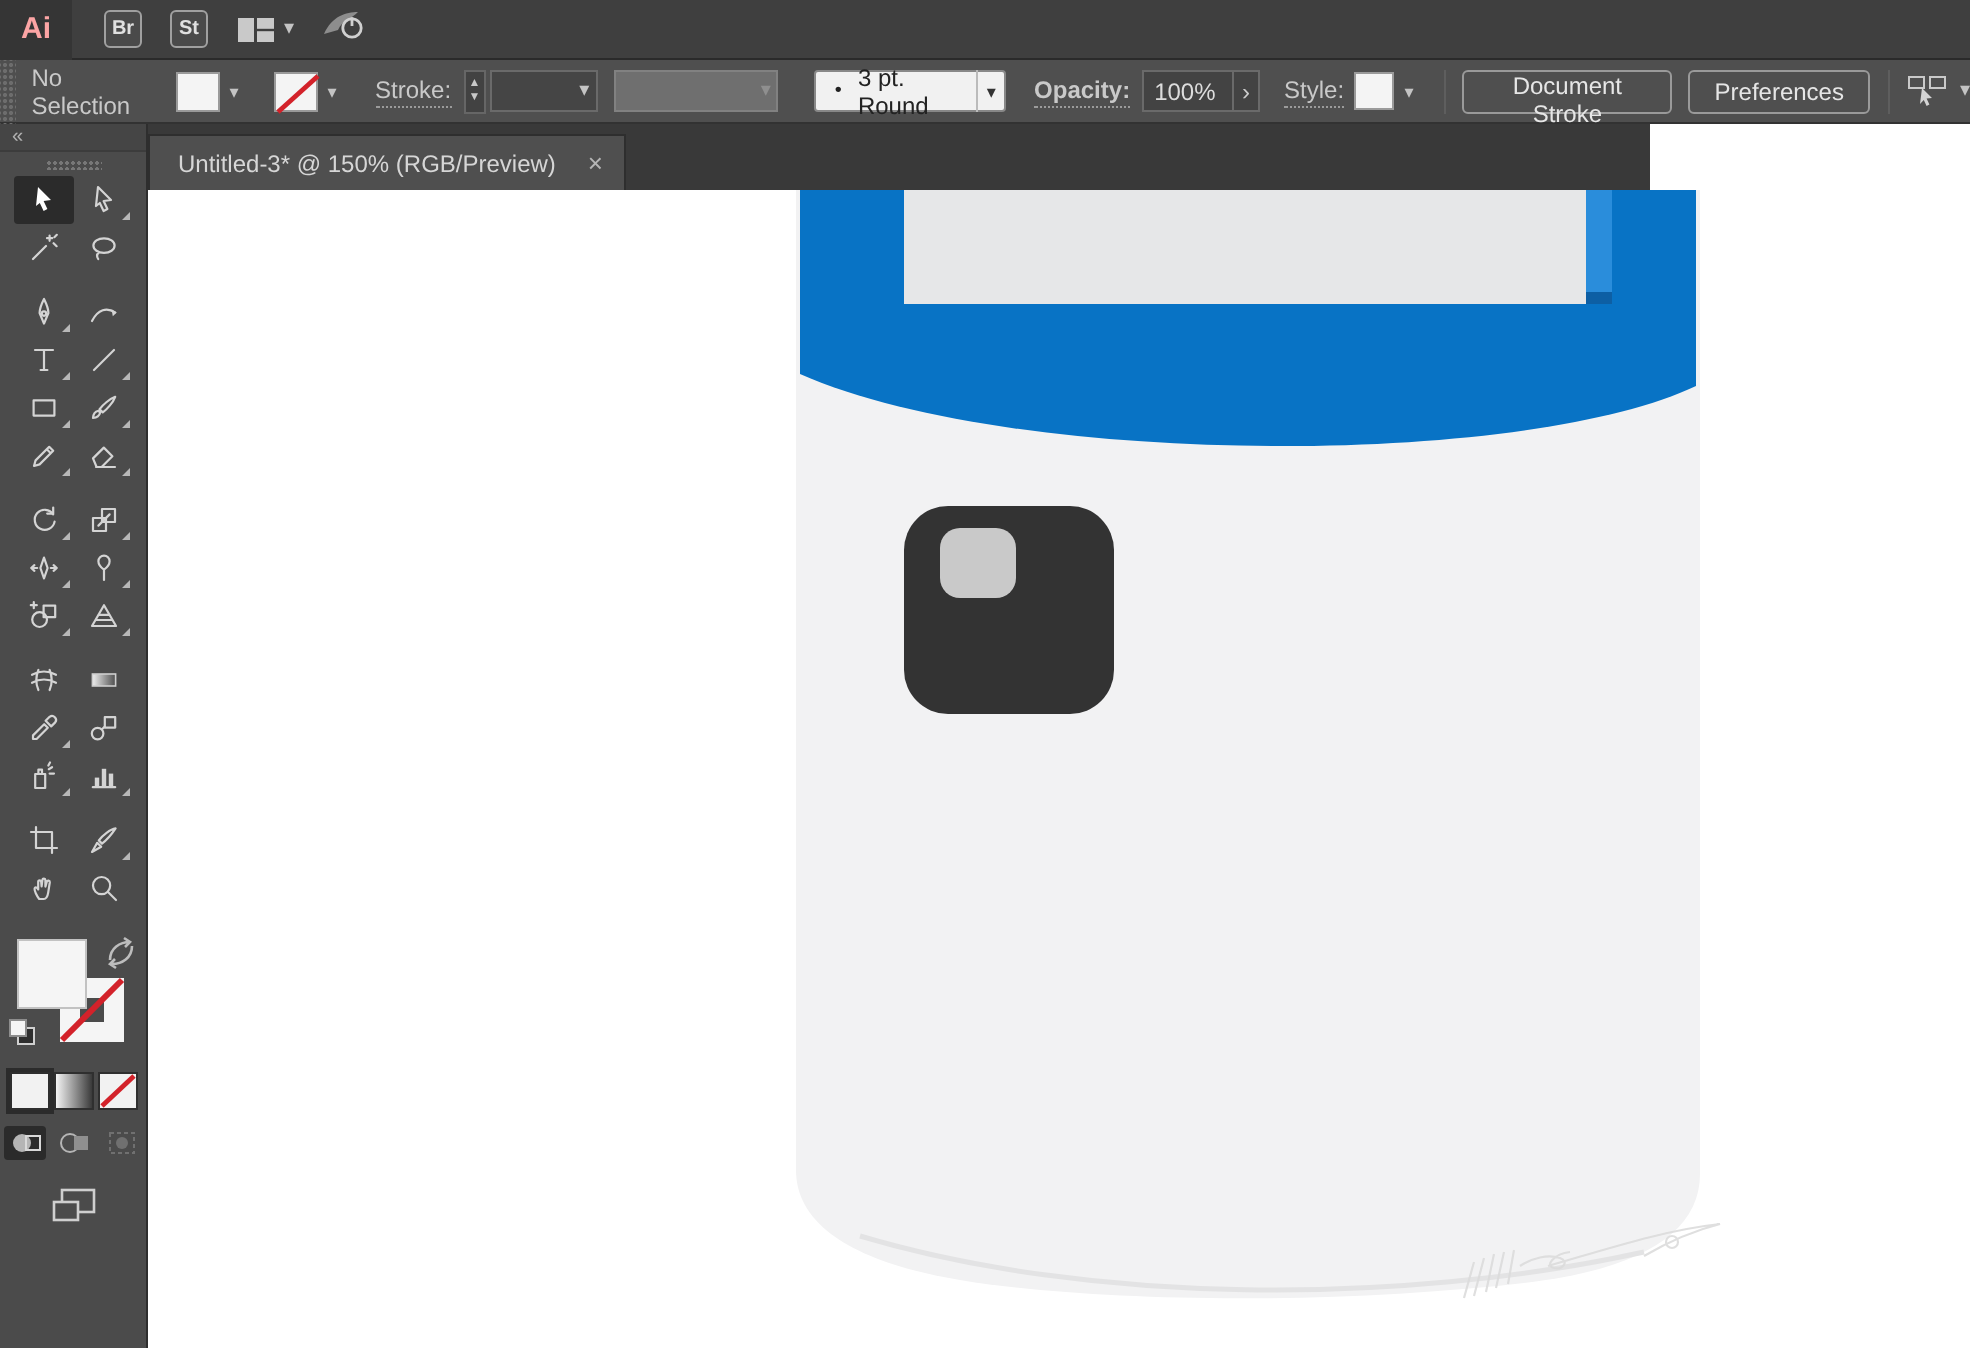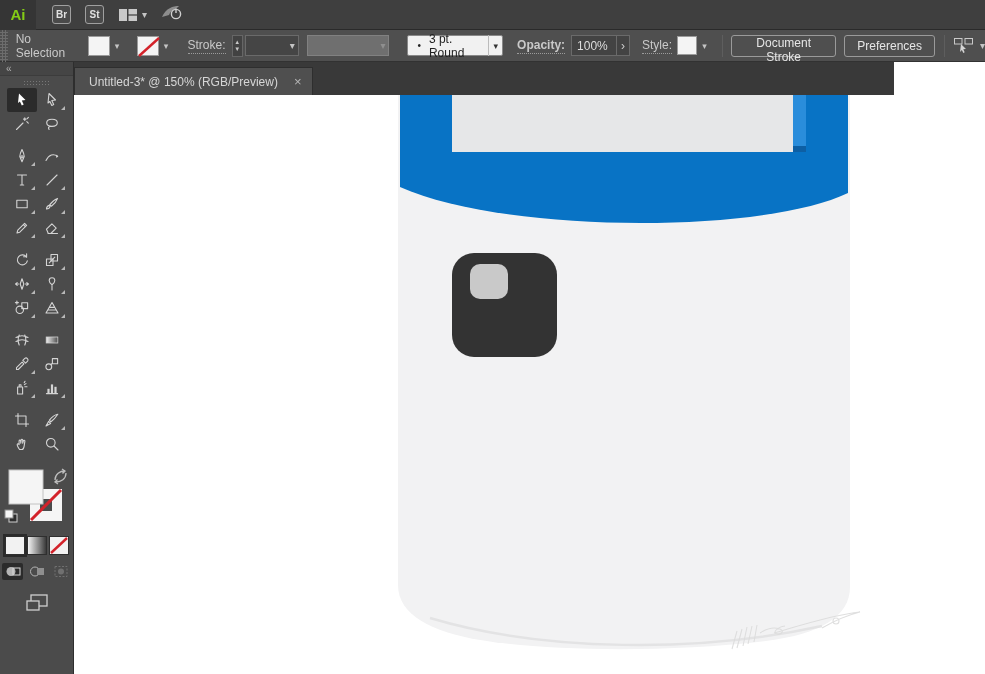--- a/index.html
+++ b/index.html
@@ -4,21 +4,21 @@
 <style>
   * { margin:0; padding:0; box-sizing:border-box; }
   html,body { width:985px; height:674px; overflow:hidden; }
   body { font-family:"Liberation Sans", sans-serif; background:#fff; position:relative; }
   .app { position:absolute; inset:0; }
 
   
   .menubar { position:absolute; left:0; top:0; width:985px; height:30px; background:#3f3f3f;
              border-bottom:1px solid #2a2a2a; display:flex; align-items:center; }
   .logo { width:36px; height:30px; display:flex; align-items:center; justify-content:center;
-          background:#353535; color:#84cc16; font-weight:bold; font-size:15px; }
+          background:#353535; color:#fca5a5; font-weight:bold; font-size:15px; }
   .menus { display:flex; align-items:center; margin-left:10px; }
   .menu-item { color:#d2d2d2; font-size:13px; padding:0 14px; line-height:30px; cursor:default; }
   .mb-icons { display:flex; align-items:center; margin-left:16px; gap:14px; }
   .badge { width:19px; height:19px; border:1px solid #a0a0a0; border-radius:3px; background:#4a4a4a;
            color:#e0e0e0; font-size:10px; font-weight:bold; display:flex; align-items:center; justify-content:center; }
   .ws-wrap { display:flex; align-items:center; gap:4px; }
   .chev { color:#c4c4c4; font-size:10px; line-height:1; }
 
   
   .controlbar { position:absolute; left:0; top:30px; width:985px; height:32px; background:#4f4f4f;
@@ -48,21 +48,21 @@
                      justify-content:center; color:#333; font-size:9px; }
   .txt-input { width:46px; height:21px; background:#434343; border:1px solid #6a6a6a; color:#ddd;
                font-size:12px; padding:0 5px; font-family:"Liberation Sans",sans-serif; }
   .go-btn { width:15px; height:21px; background:#434343; border:1px solid #6a6a6a; border-left:none;
             color:#ccc; display:flex; align-items:center; justify-content:center; font-size:12px; }
   .cb-sep { width:1px; height:22px; background:#3c3c3c; border-right:1px solid #5e5e5e; }
   .cb-btn { height:22px; border:1px solid #9a9a9a; border-radius:3px; background:transparent; color:#e6e6e6;
             font-size:12px; padding:0 12px; font-family:"Liberation Sans",sans-serif; }
 
   
-  .tabbar { position:absolute; left:74px; top:62px; width:820px; height:33px; background:#393939; display:flex; align-items:flex-end; }
+  .tabbar { position:absolute; left:74px; top:62px; width:751px; height:33px; background:#393939; display:flex; align-items:flex-end; }
   .tab { height:28px; background:#4f4f4f; border:1px solid #2e2e2e; border-bottom:none; display:flex;
          align-items:center; padding:0 10px 0 14px; color:#d6d6d6; font-size:12px; }
   .tab-close { margin-left:16px; color:#b5b5b5; font-size:13px; line-height:1; }
 
   
   .toolpanel { position:absolute; left:0; top:62px; width:74px; height:612px; background:#4b4b4b;
                border-right:1px solid #2e2e2e; }
   .panel-head { height:14px; background:#454545; border-bottom:1px solid #3c3c3c; color:#b0b0b0;
                 font-size:10px; line-height:13px; padding-left:6px; }
   .grip-h { width:28px; height:5px; margin:4px auto 3px; background-image:radial-gradient(#777 .9px, transparent 1px);

